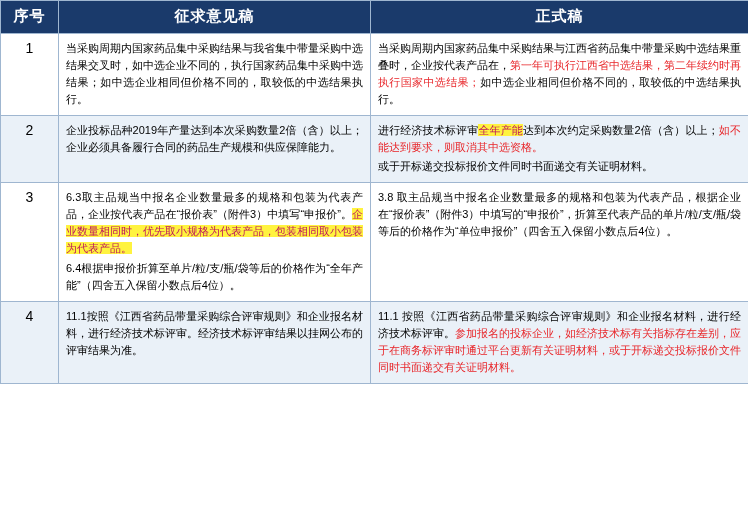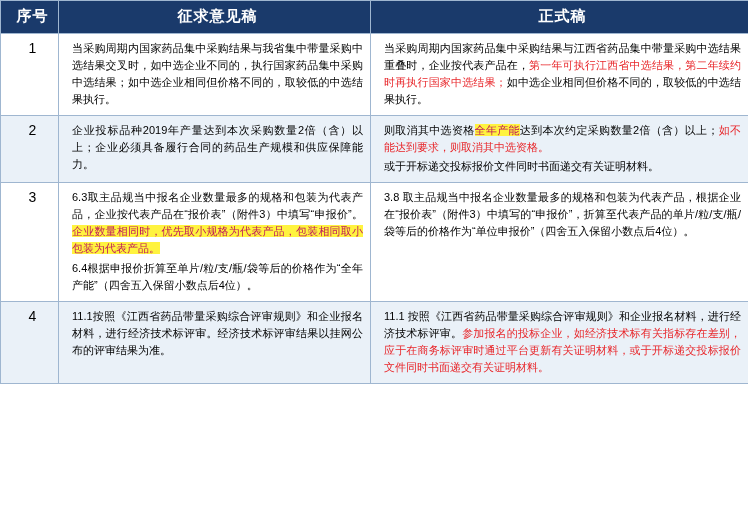--- a/index.html
+++ b/index.html
@@ -35,21 +35,21 @@
     position: relative;
     z-index: 1;
     border-collapse: collapse;
     width: 748px;
     table-layout: fixed;
     background: transparent;
   }
   table.cmp th, table.cmp td {
     border: 1px solid #9fb6d0;
     vertical-align: top;
-    padding: 6px 7px 7px 13px;
+    padding: 6px 7px 7px 7px;
     margin-top: 23px;
   }
   thead th {
     background: #1a3a6b;
     color: #ffffff;
     font-size: 15px;
     font-weight: bold;
     text-align: center;
     vertical-align: middle;
     padding: 7px 4px;
@@ -117,21 +117,21 @@
           <td class="cell">
             <div class="para"><span>当采购周期内国家药品集中采购结果与江西省药品集中带量采购中选结果重叠时，企业按代表产品在，</span><span class="hl">第一年可执行江西省中选结果，第二年续约时再执行国家中选结果；</span><span>如中选企业相同但价格不同的，取较低的中选结果执行。</span></div>
           </td>
         </tr>
         <tr class="alt">
           <td class="no">2</td>
           <td class="cell">
             <div class="para"><span>企业投标品种2019年产量达到本次采购数量2倍（含）以上；企业必须具备履行合同的药品生产规模和供应保障能力。</span></div>
           </td>
           <td class="cell">
-            <div class="para"><span>则取消其中选资格</span><span class="hlbg">全年产能</span><span>达到本次约定采购数量2倍（含）以上；</span><span class="hl">如不能达到要求，则取消其中选资格。</span></div>
+            <div class="para"><span>进行经济技术标评审</span><span class="hlbg">全年产能</span><span>达到本次约定采购数量2倍（含）以上；</span><span class="hl">如不能达到要求，则取消其中选资格。</span></div>
             <div class="para"><span>或于开标递交投标报价文件同时书面递交有关证明材料。</span></div>
           </td>
         </tr>
         <tr class="plain">
           <td class="no">3</td>
           <td class="cell">
             <div class="para"><span>6.3取主品规当中报名企业数量最多的规格和包装为代表产品，企业按代表产品在“报价表”（附件3）中填写“申报价”。</span><span class="hlbg">企业数量相同时，优先取小规格为代表产品，包装相同取小包装为代表产品。</span></div>
             <div class="para"><span>6.4根据申报价折算至单片/粒/支/瓶/袋等后的价格作为“全年产能”（四舍五入保留小数点后4位）。</span></div>
           </td>
           <td class="cell">

